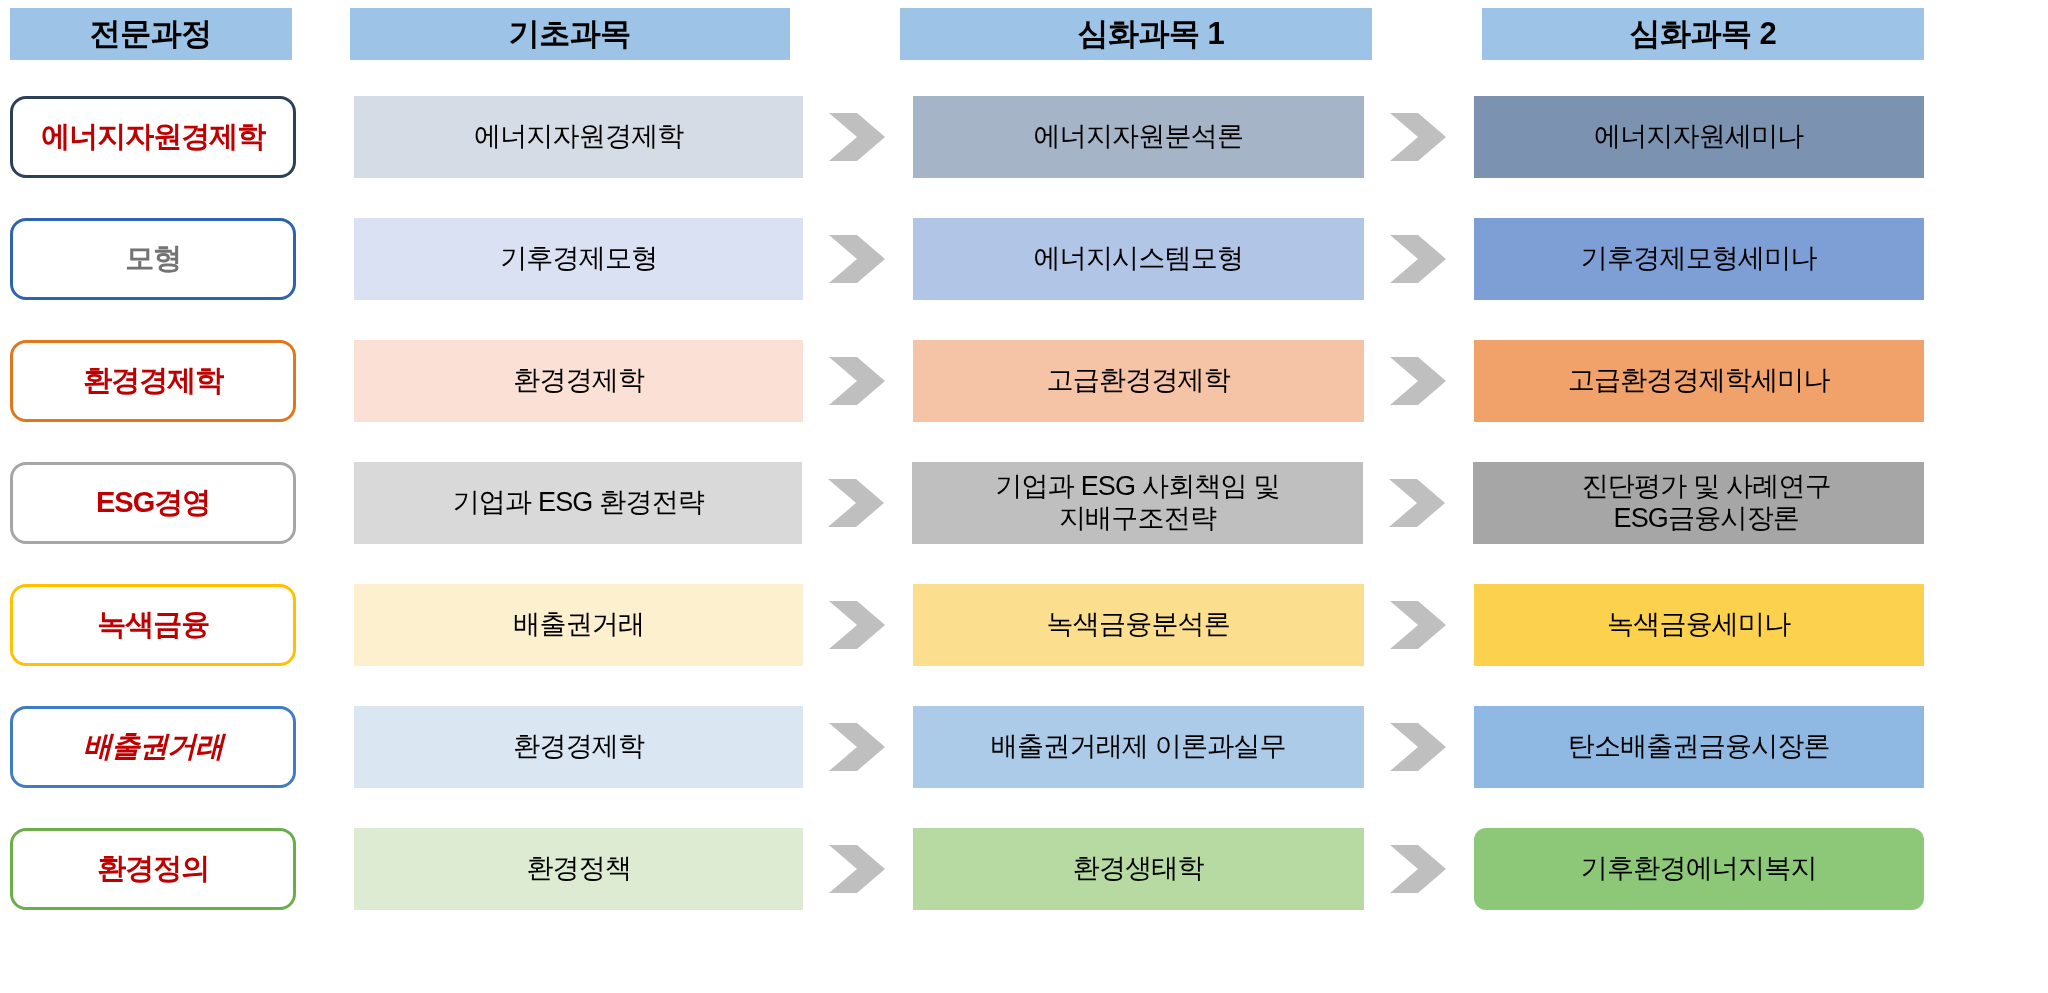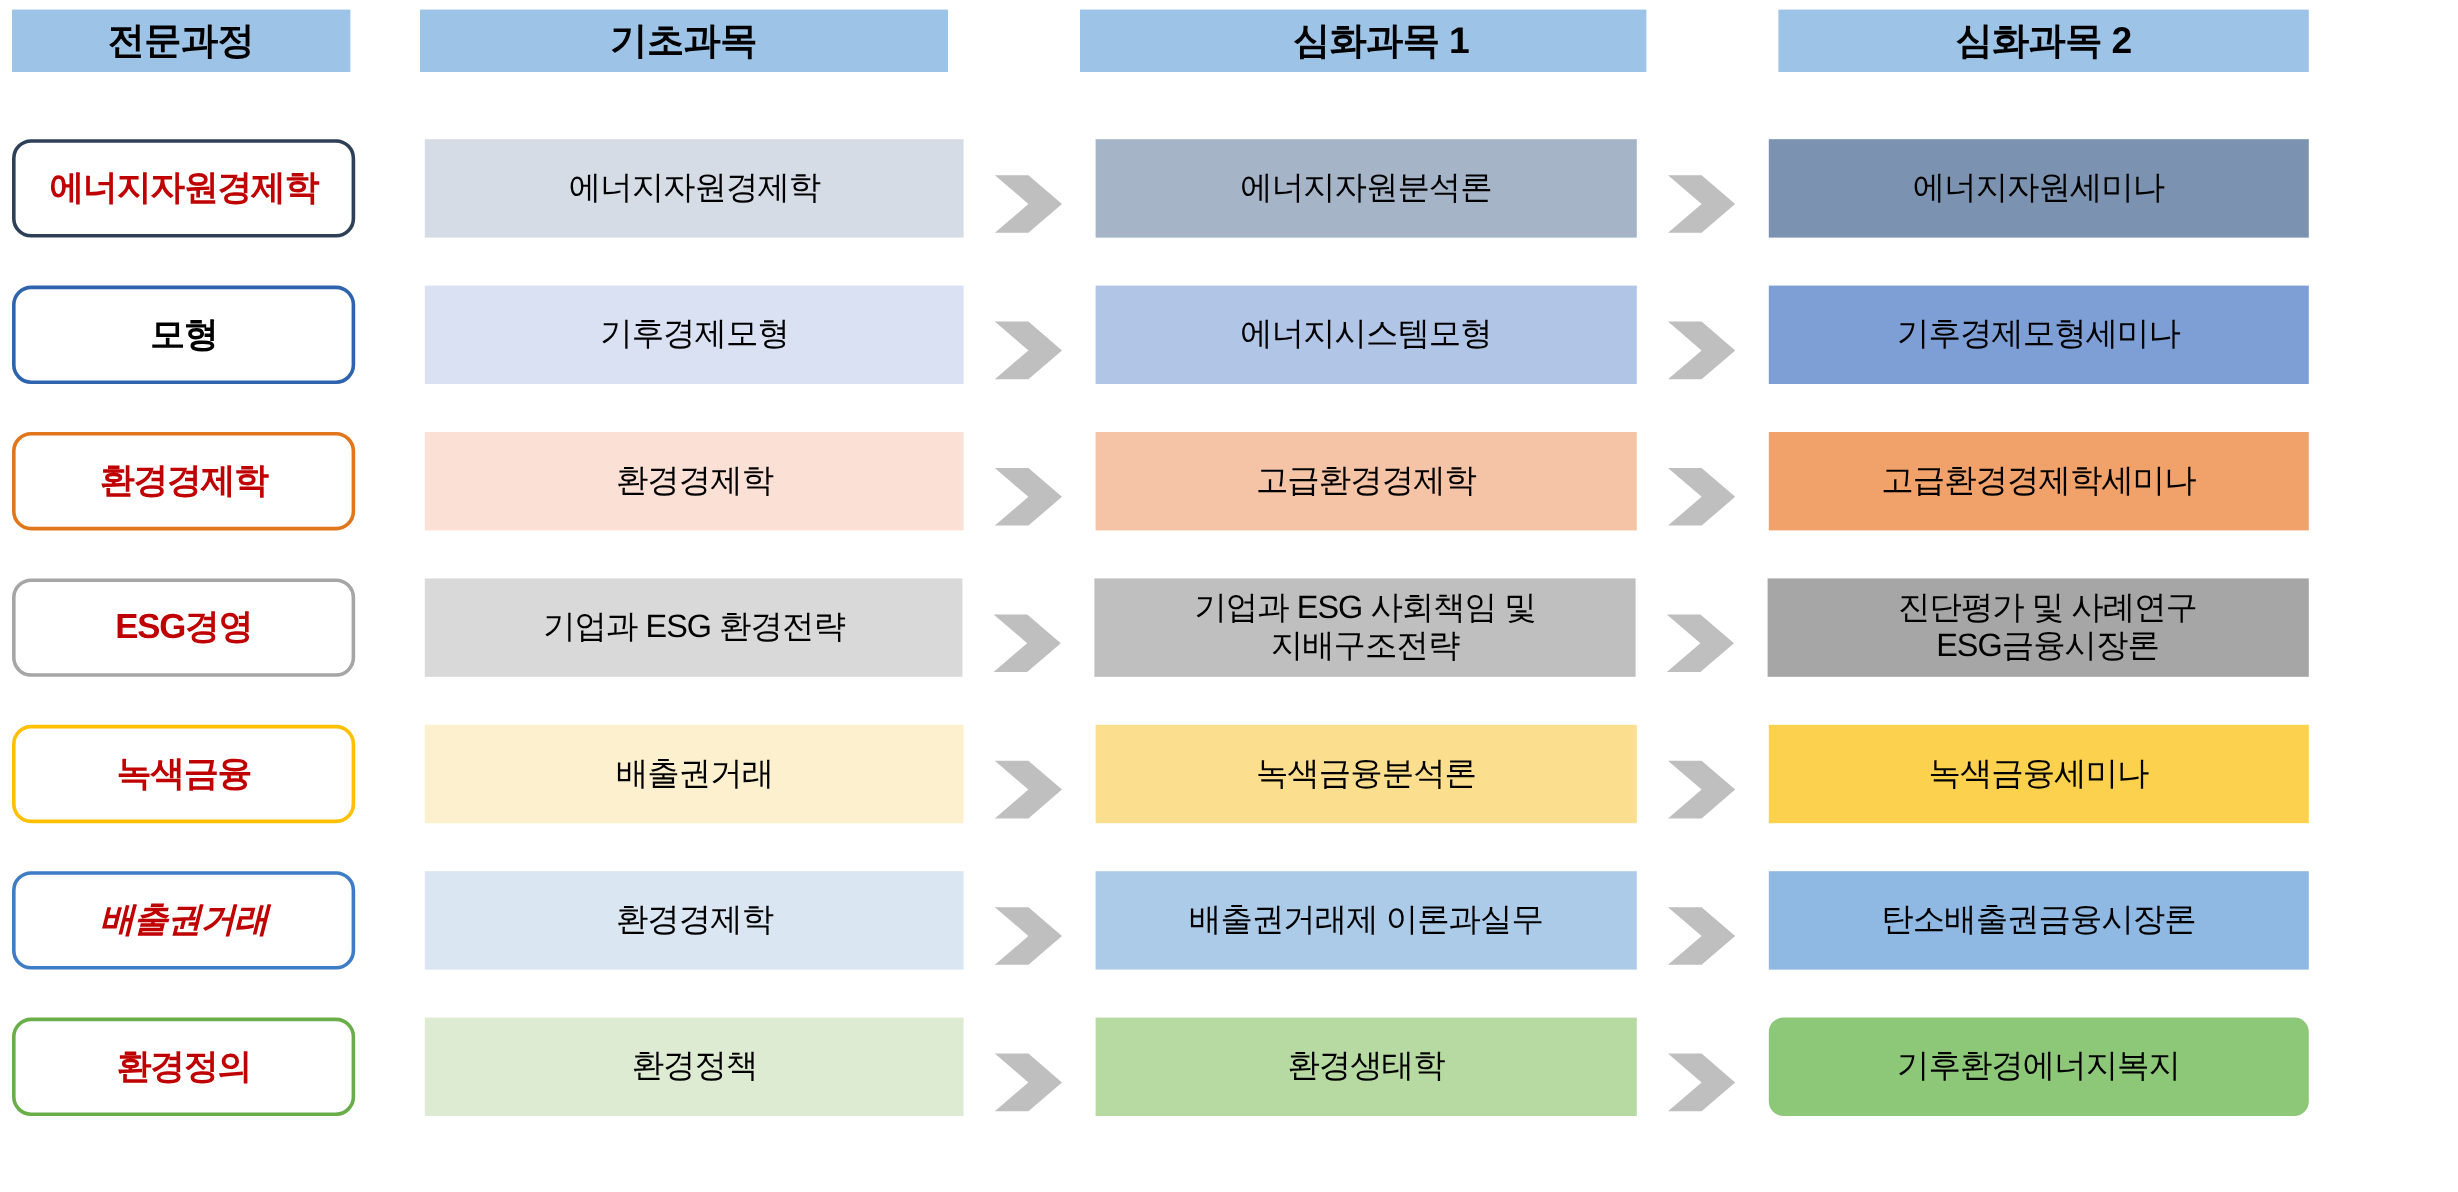--- a/index.html
+++ b/index.html
@@ -45,21 +45,21 @@
   .hdr-c1 { width: 488px; margin-left: 58px; }
   .hdr-c2 { width: 490px; margin-left: 110px; padding-left: 30px; }
   .hdr-c3 { width: 490px; margin-left: 110px; }
 
   
   .rows {
     padding-top: 14px;
   }
   .row {
     display: flex;
-    align-items: flex-end;
+    align-items: center;
     height: 122px;
     box-sizing: border-box;
   }
 
   
   .cell-track {
     width: 312px;
     height: 82px;
     margin-left: 10px;
     border: 3px solid #444;
@@ -142,21 +142,21 @@
           <svg width="62" height="56" viewBox="0 0 62 56" aria-hidden="true">
             <path d="M2 4 L30 4 L58 28 L30 52 L2 52 L30 28 Z" fill="#BFBFBF"></path>
           </svg>
         </div>
         <div class="bar b3" style="background: rgb(123, 147, 176);">
           <span class="txt">에너지자원세미나</span>
         </div>
       </div>
       <div class="row">
         <div class="cell-track" style="border-color: rgb(46, 99, 174);">
-          <span class="label" style="color: #000000;">모형</span>
+          <span class="label" style="color: #737373;">모형</span>
         </div>
         <div class="bar b1" style="background: rgb(218, 225, 243);">
           <span class="txt">기후경제모형</span>
         </div>
         <div class="arrow">
           <svg width="62" height="56" viewBox="0 0 62 56" aria-hidden="true">
             <path d="M2 4 L30 4 L58 28 L30 52 L2 52 L30 28 Z" fill="#BFBFBF"></path>
           </svg>
         </div>
         <div class="bar b2" style="background: rgb(177, 197, 231);">

